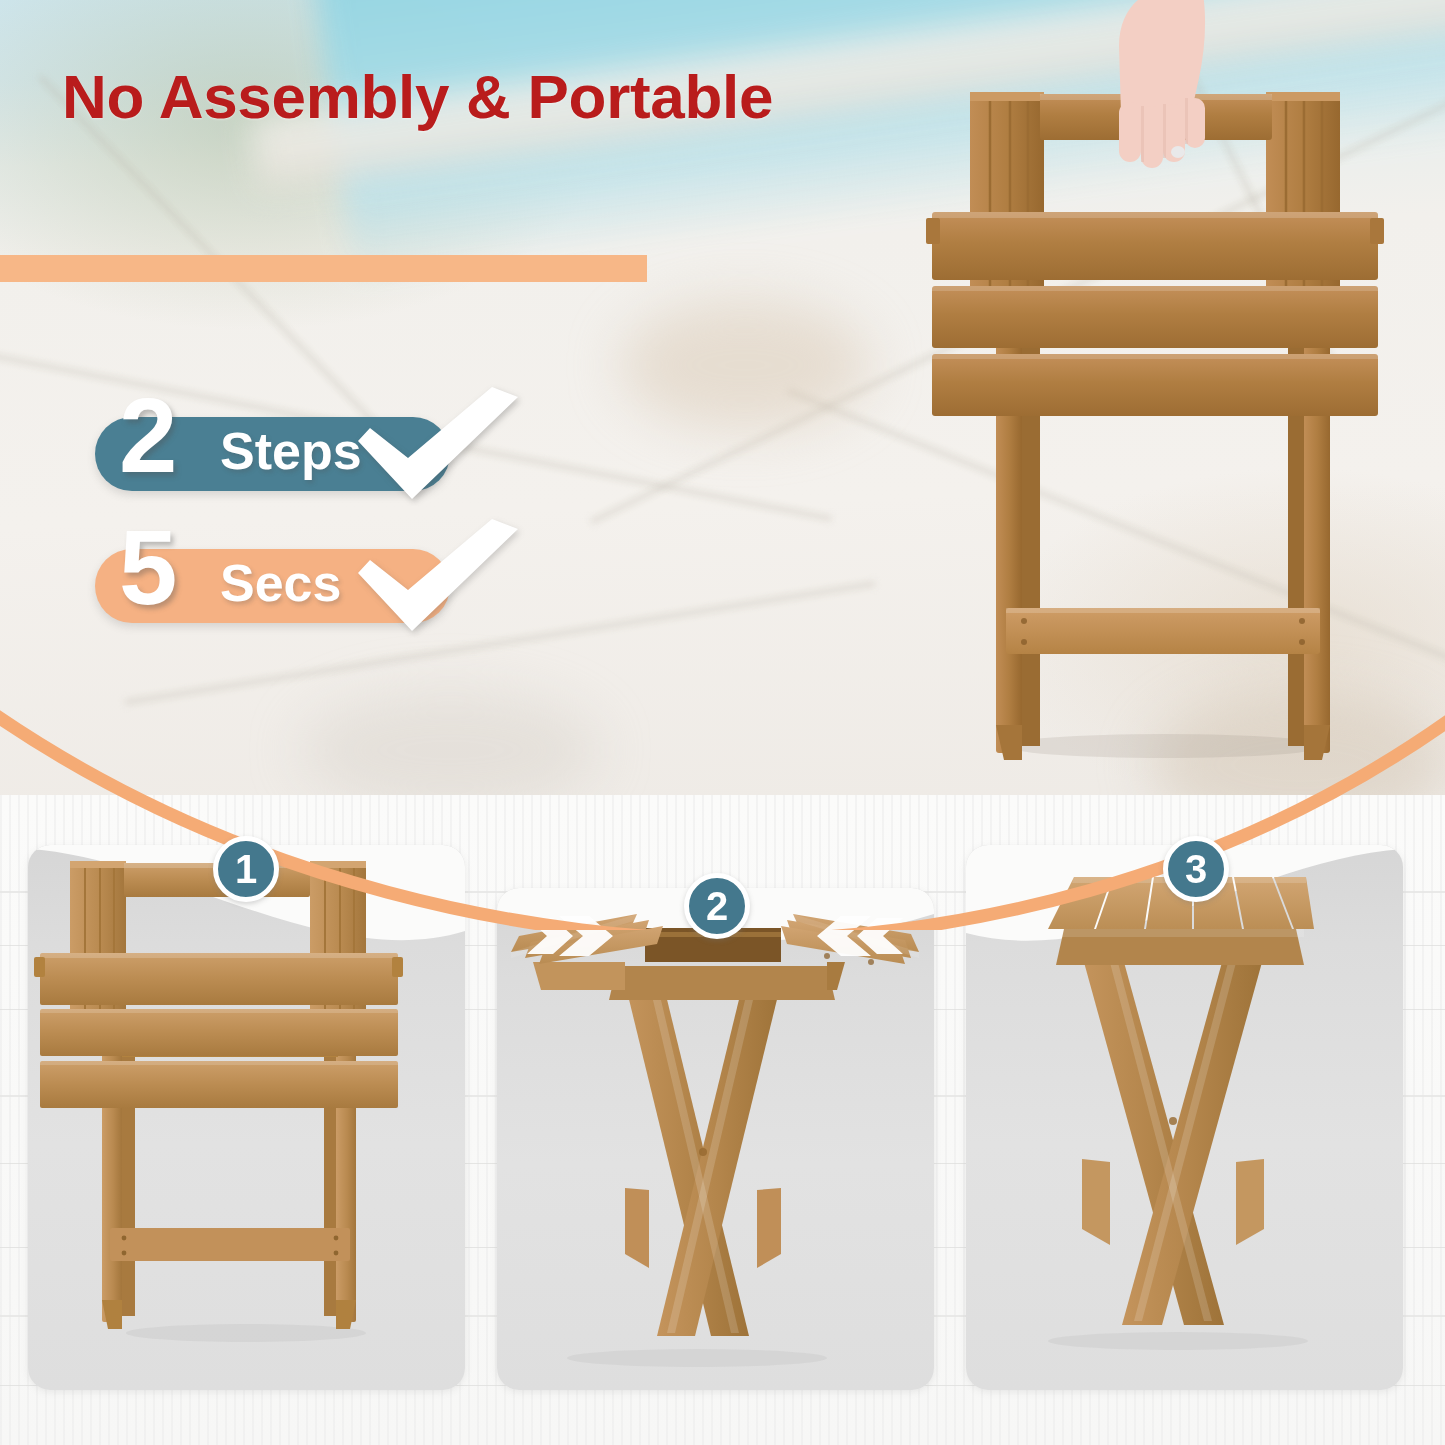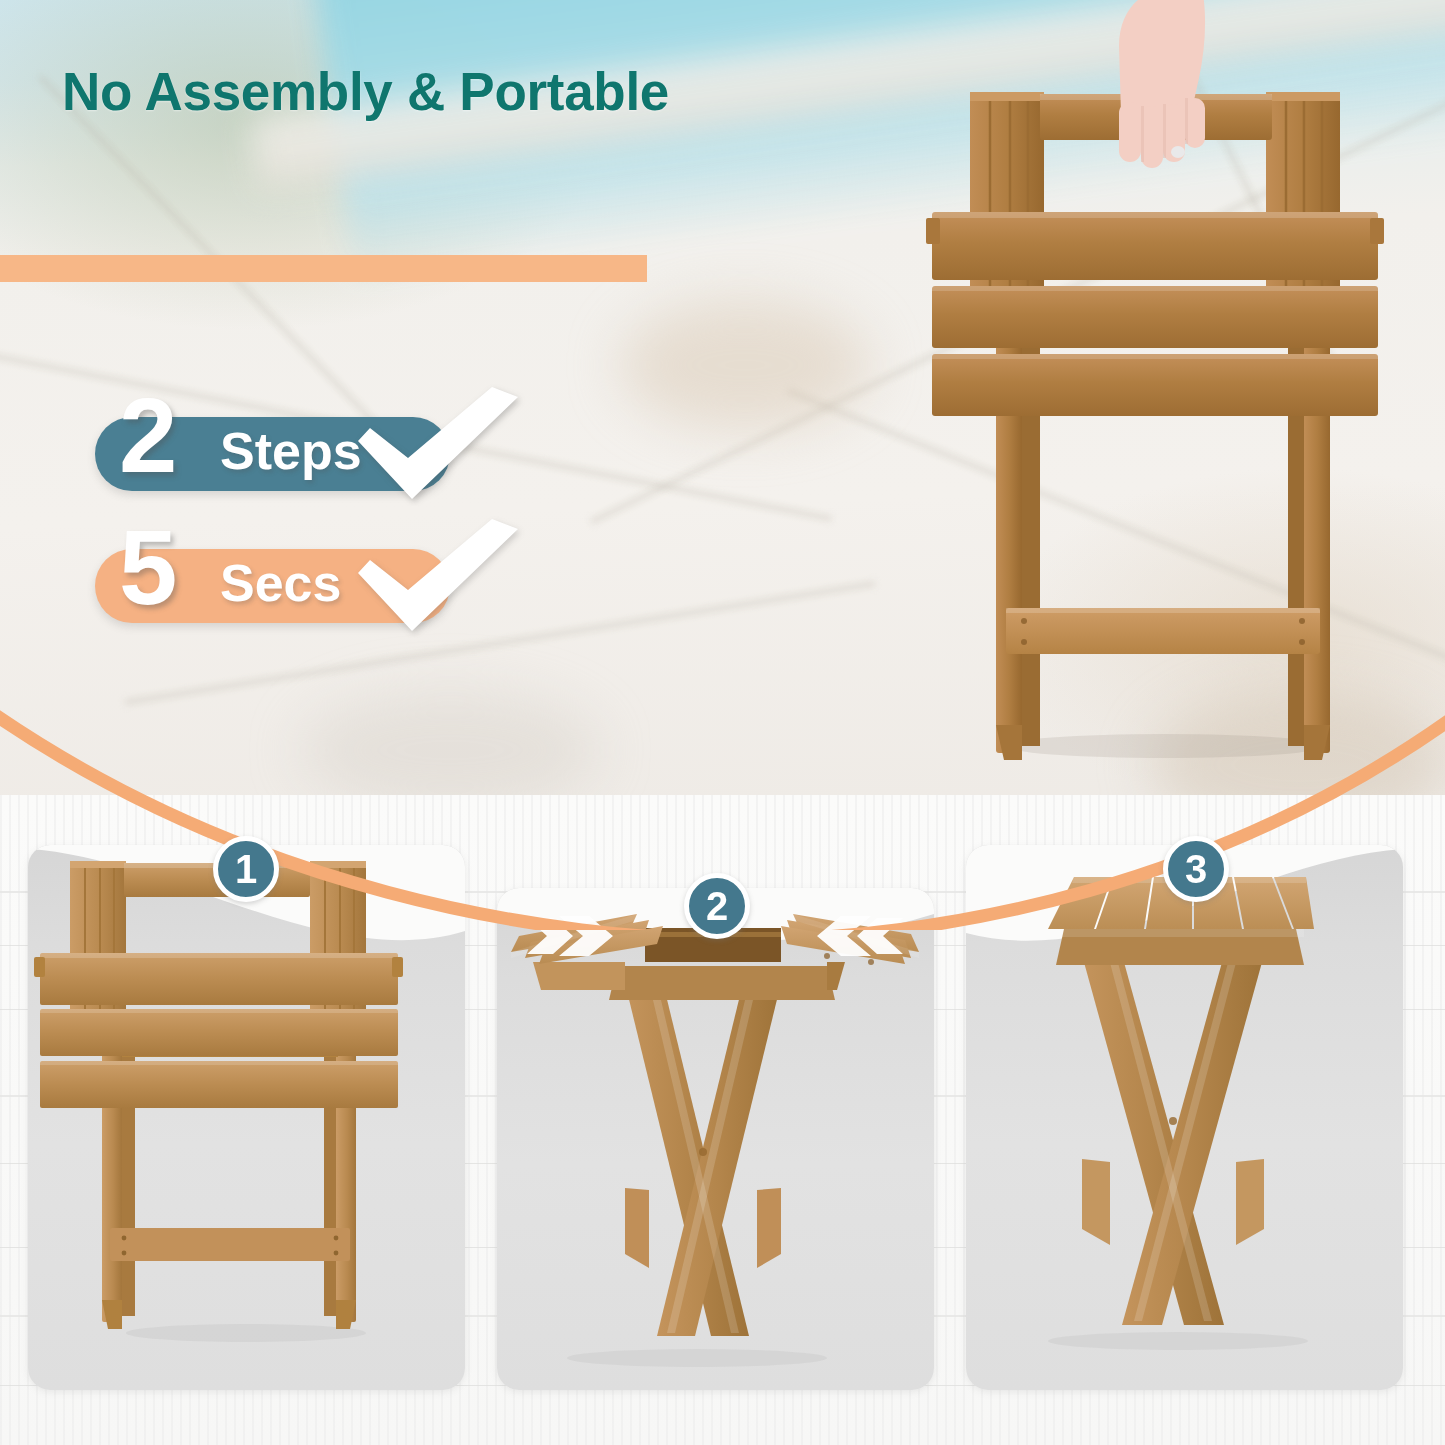--- a/index.html
+++ b/index.html
@@ -44,21 +44,21 @@
   .blot.b1{ left:620px; top:300px; width:250px; height:130px; background:rgba(214,198,176,.45);}
   .blot.b2{ left:1150px; top:690px; width:300px; height:150px; background:rgba(206,190,170,.40);}
   .blot.b3{ left:300px; top:690px; width:300px; height:120px; background:rgba(210,204,194,.35);}
 
   
   #headline-wrap{ position:absolute; left:62px; top:62px; width:920px; }
   #headline-underline{
     position:absolute; left:-62px; top:193px; width:647px; height:27px;
   }
   .headline-line{
-    font-size:53px; font-weight:bold; color:#0f766e; line-height:1.12;
+    font-size:62px; font-weight:bold; color:#b91c1c; line-height:1.12;
     letter-spacing:-.3px; white-space:nowrap; position:relative; z-index:2;
     text-shadow:0 1px 2px rgba(255,255,255,.45);
   }
 
   
   #badges{ position:absolute; left:95px; top:395px; }
   .badge-row{ position:relative; height:100px; }
   .badge-row + .badge-row{ margin-top:32px; }
   .badge-pill{
     position:absolute; left:0; top:22px; width:355px; height:74px;

